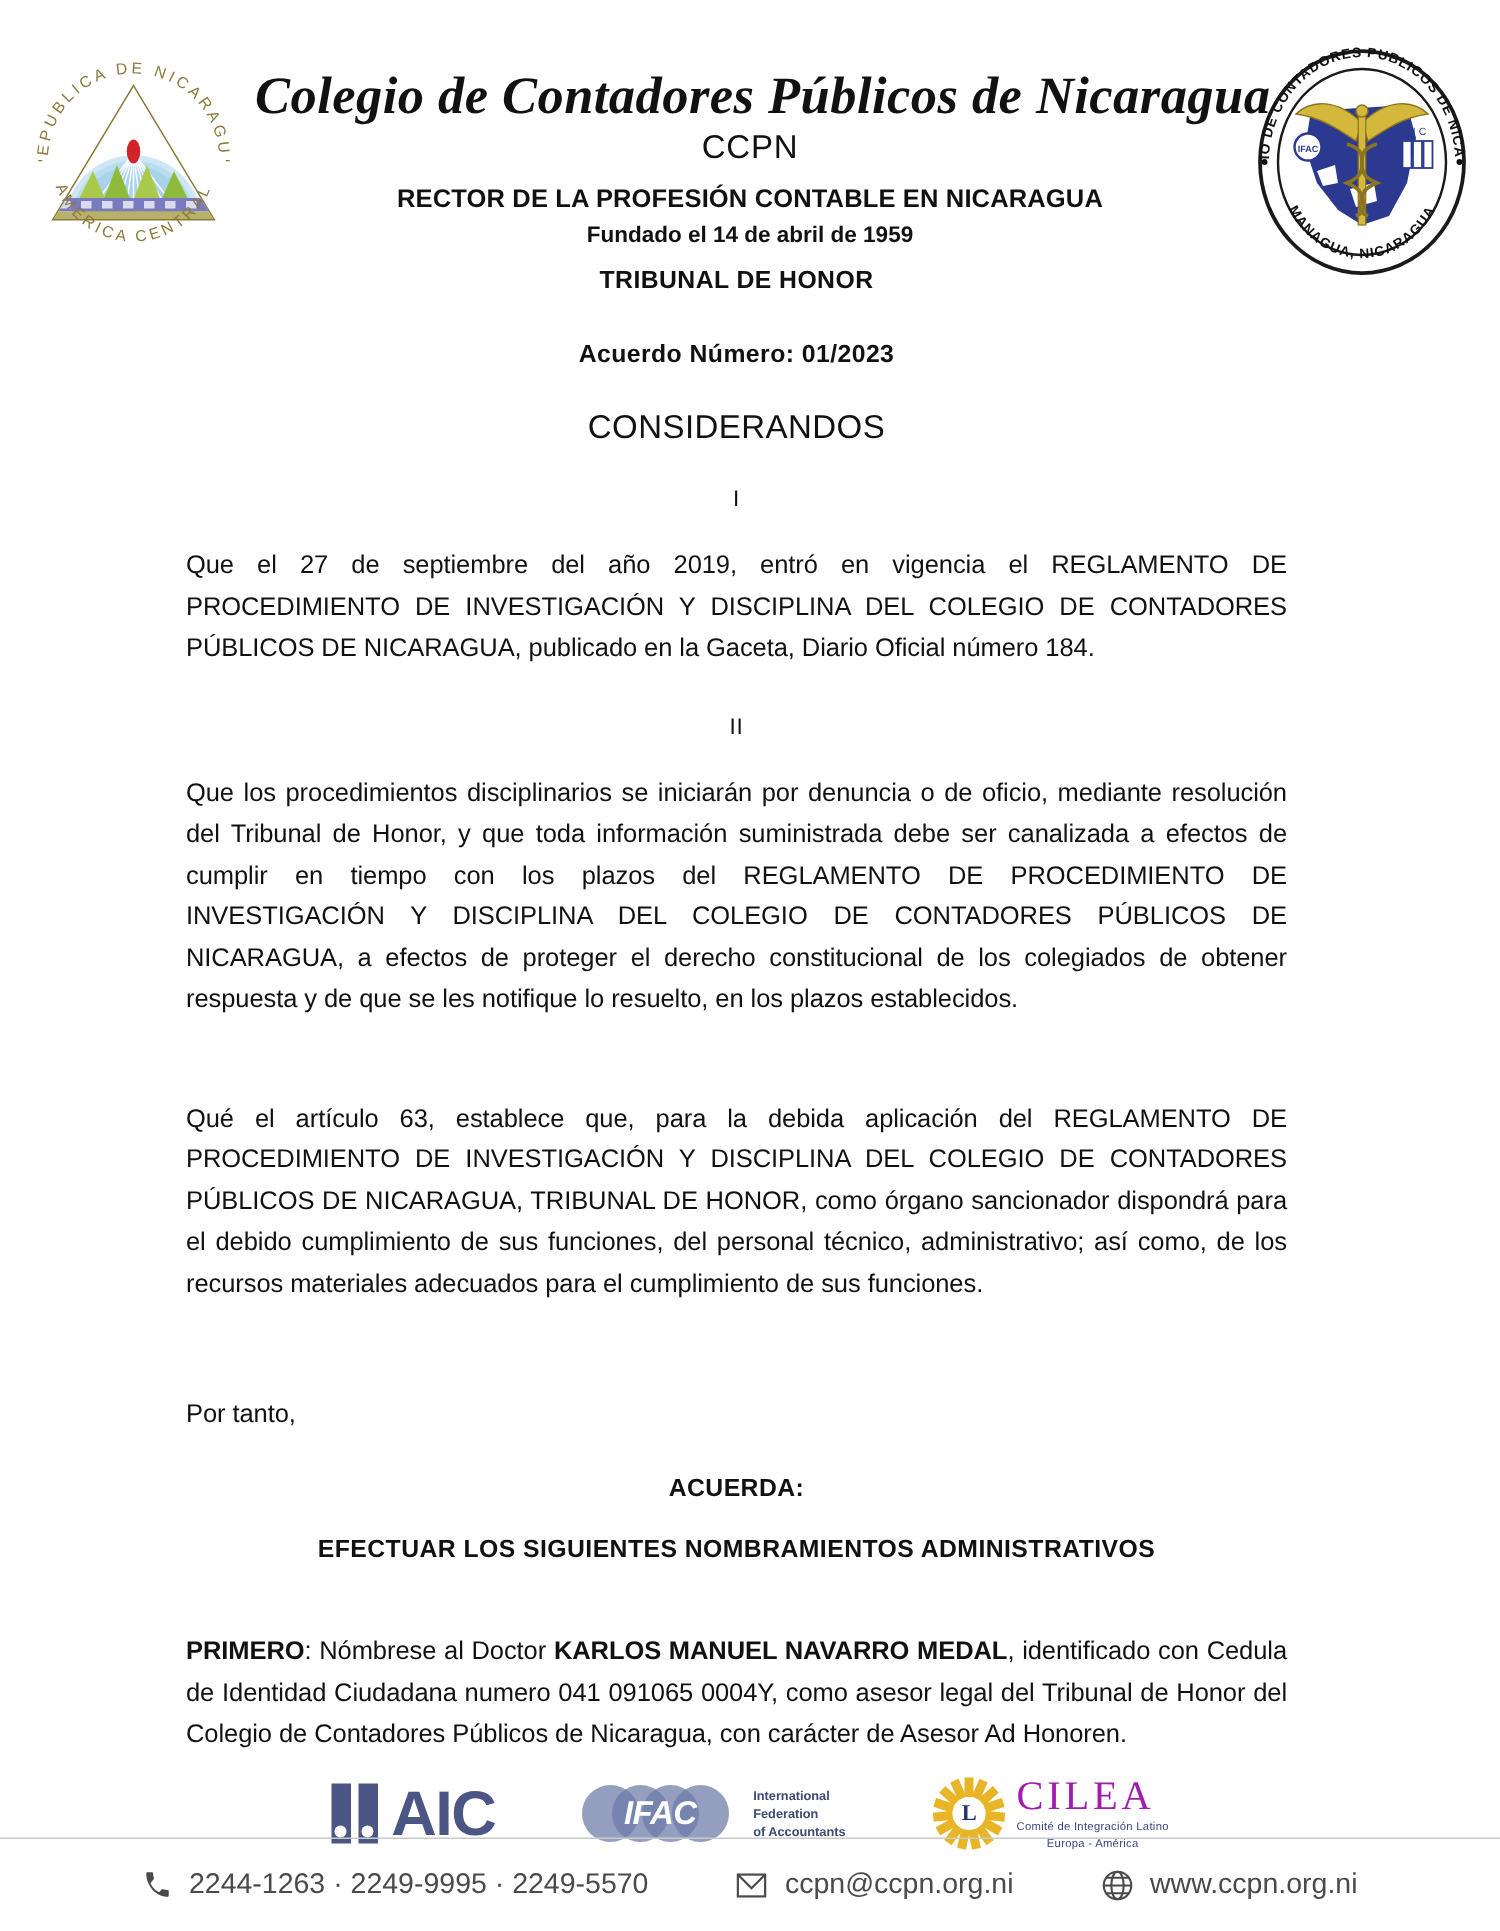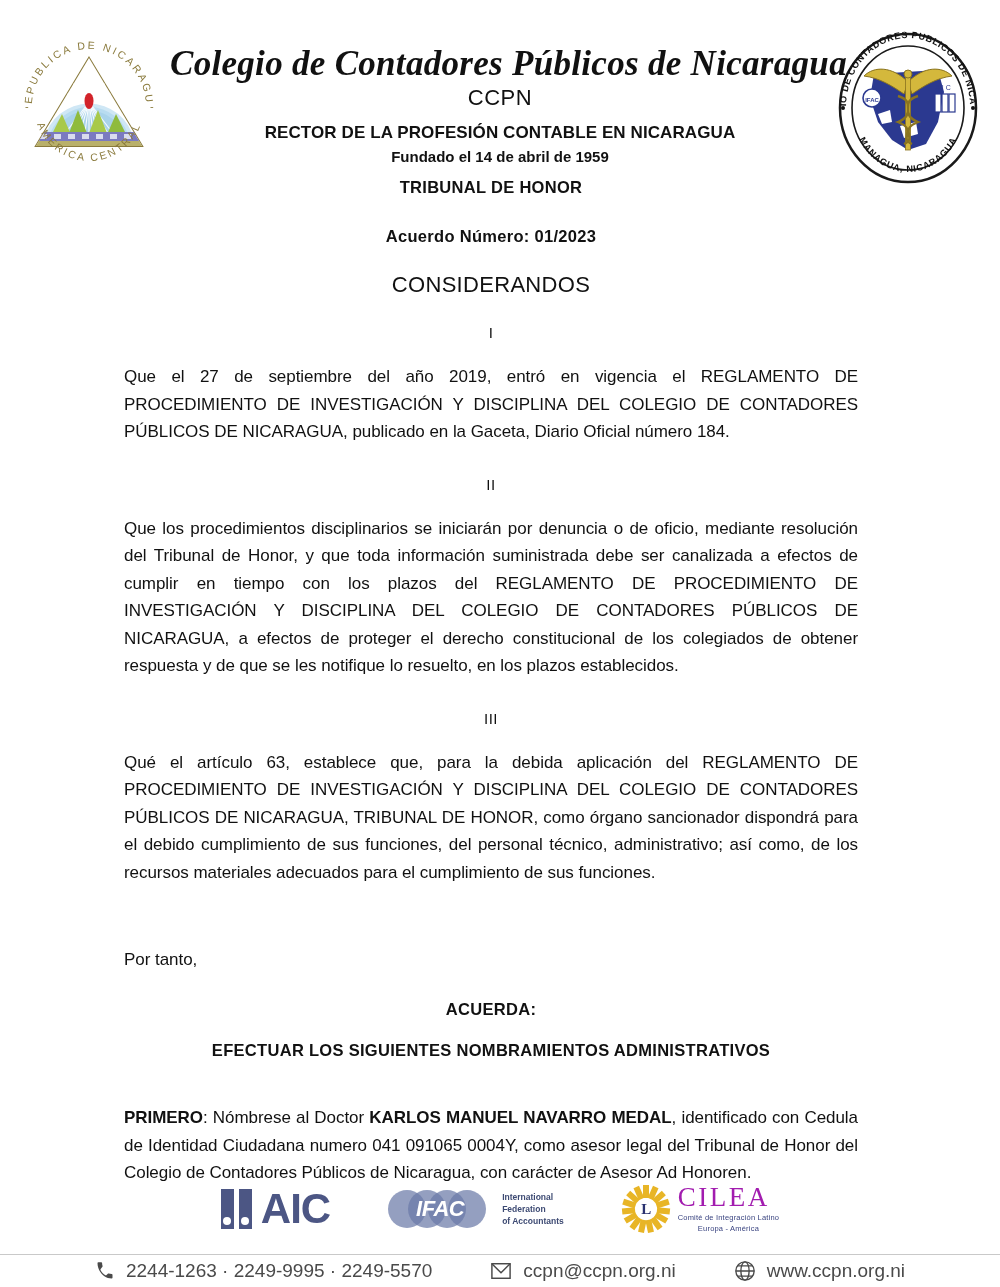--- a/index.html
+++ b/index.html
@@ -190,21 +190,21 @@
     text-align:center;
     margin-top:2px;
     line-height:1.35;
     letter-spacing:0.2px;
   }
 
   
   .footer {
     position:absolute;
     left:0; right:0; bottom:0;
-    height:33px;
+    height:62px;
     border-top:1px solid #c9c9c9;
     display:flex;
     align-items:center;
     justify-content:center;
     gap:58px;
     color:#4a4a4a;
     font-size:19px;
   }
   .fitem { display:flex; align-items:center; gap:11px; }
   .fitem svg { display:block; }
@@ -347,21 +347,20 @@
   <div class="roman">I</div>
   <div class="sp-18"></div>
   <p class="body">Que el 27 de septiembre del año 2019, entró en vigencia el REGLAMENTO DE PROCEDIMIENTO DE INVESTIGACIÓN Y DISCIPLINA DEL COLEGIO DE CONTADORES PÚBLICOS DE NICARAGUA, publicado en la Gaceta, Diario Oficial número 184.</p>
 
   <div class="sp-26"></div>
   <div class="roman">II</div>
   <div class="sp-18"></div>
   <p class="body">Que los procedimientos disciplinarios se iniciarán por denuncia o de oficio, mediante resolución del Tribunal de Honor, y que toda información suministrada debe ser canalizada a efectos de cumplir en tiempo con los plazos del REGLAMENTO DE PROCEDIMIENTO DE INVESTIGACIÓN Y DISCIPLINA DEL COLEGIO DE CONTADORES PÚBLICOS DE NICARAGUA, a efectos de proteger el derecho constitucional de los colegiados de obtener respuesta y de que se les notifique lo resuelto, en los plazos establecidos.</p>
 
   <div class="sp-26"></div>
-  <div class="roman">III</div>
   <div class="sp-18"></div>
   <p class="body">Qué el artículo 63, establece que, para la debida aplicación del REGLAMENTO DE PROCEDIMIENTO DE INVESTIGACIÓN Y DISCIPLINA DEL COLEGIO DE CONTADORES PÚBLICOS DE NICARAGUA, TRIBUNAL DE HONOR, como órgano sancionador dispondrá para el debido cumplimiento de sus funciones, del personal técnico, administrativo; así como, de los recursos materiales adecuados para el cumplimiento de sus funciones.</p>
 
   <div class="sp-52"></div>
   <p class="body" style="text-align-last:left">Por tanto,</p>
 
   <div class="sp-22"></div>
   <div class="ctr center-head">ACUERDA:</div>
   <div class="sp-22"></div>
   <div class="ctr center-head">EFECTUAR LOS SIGUIENTES NOMBRAMIENTOS ADMINISTRATIVOS</div>

